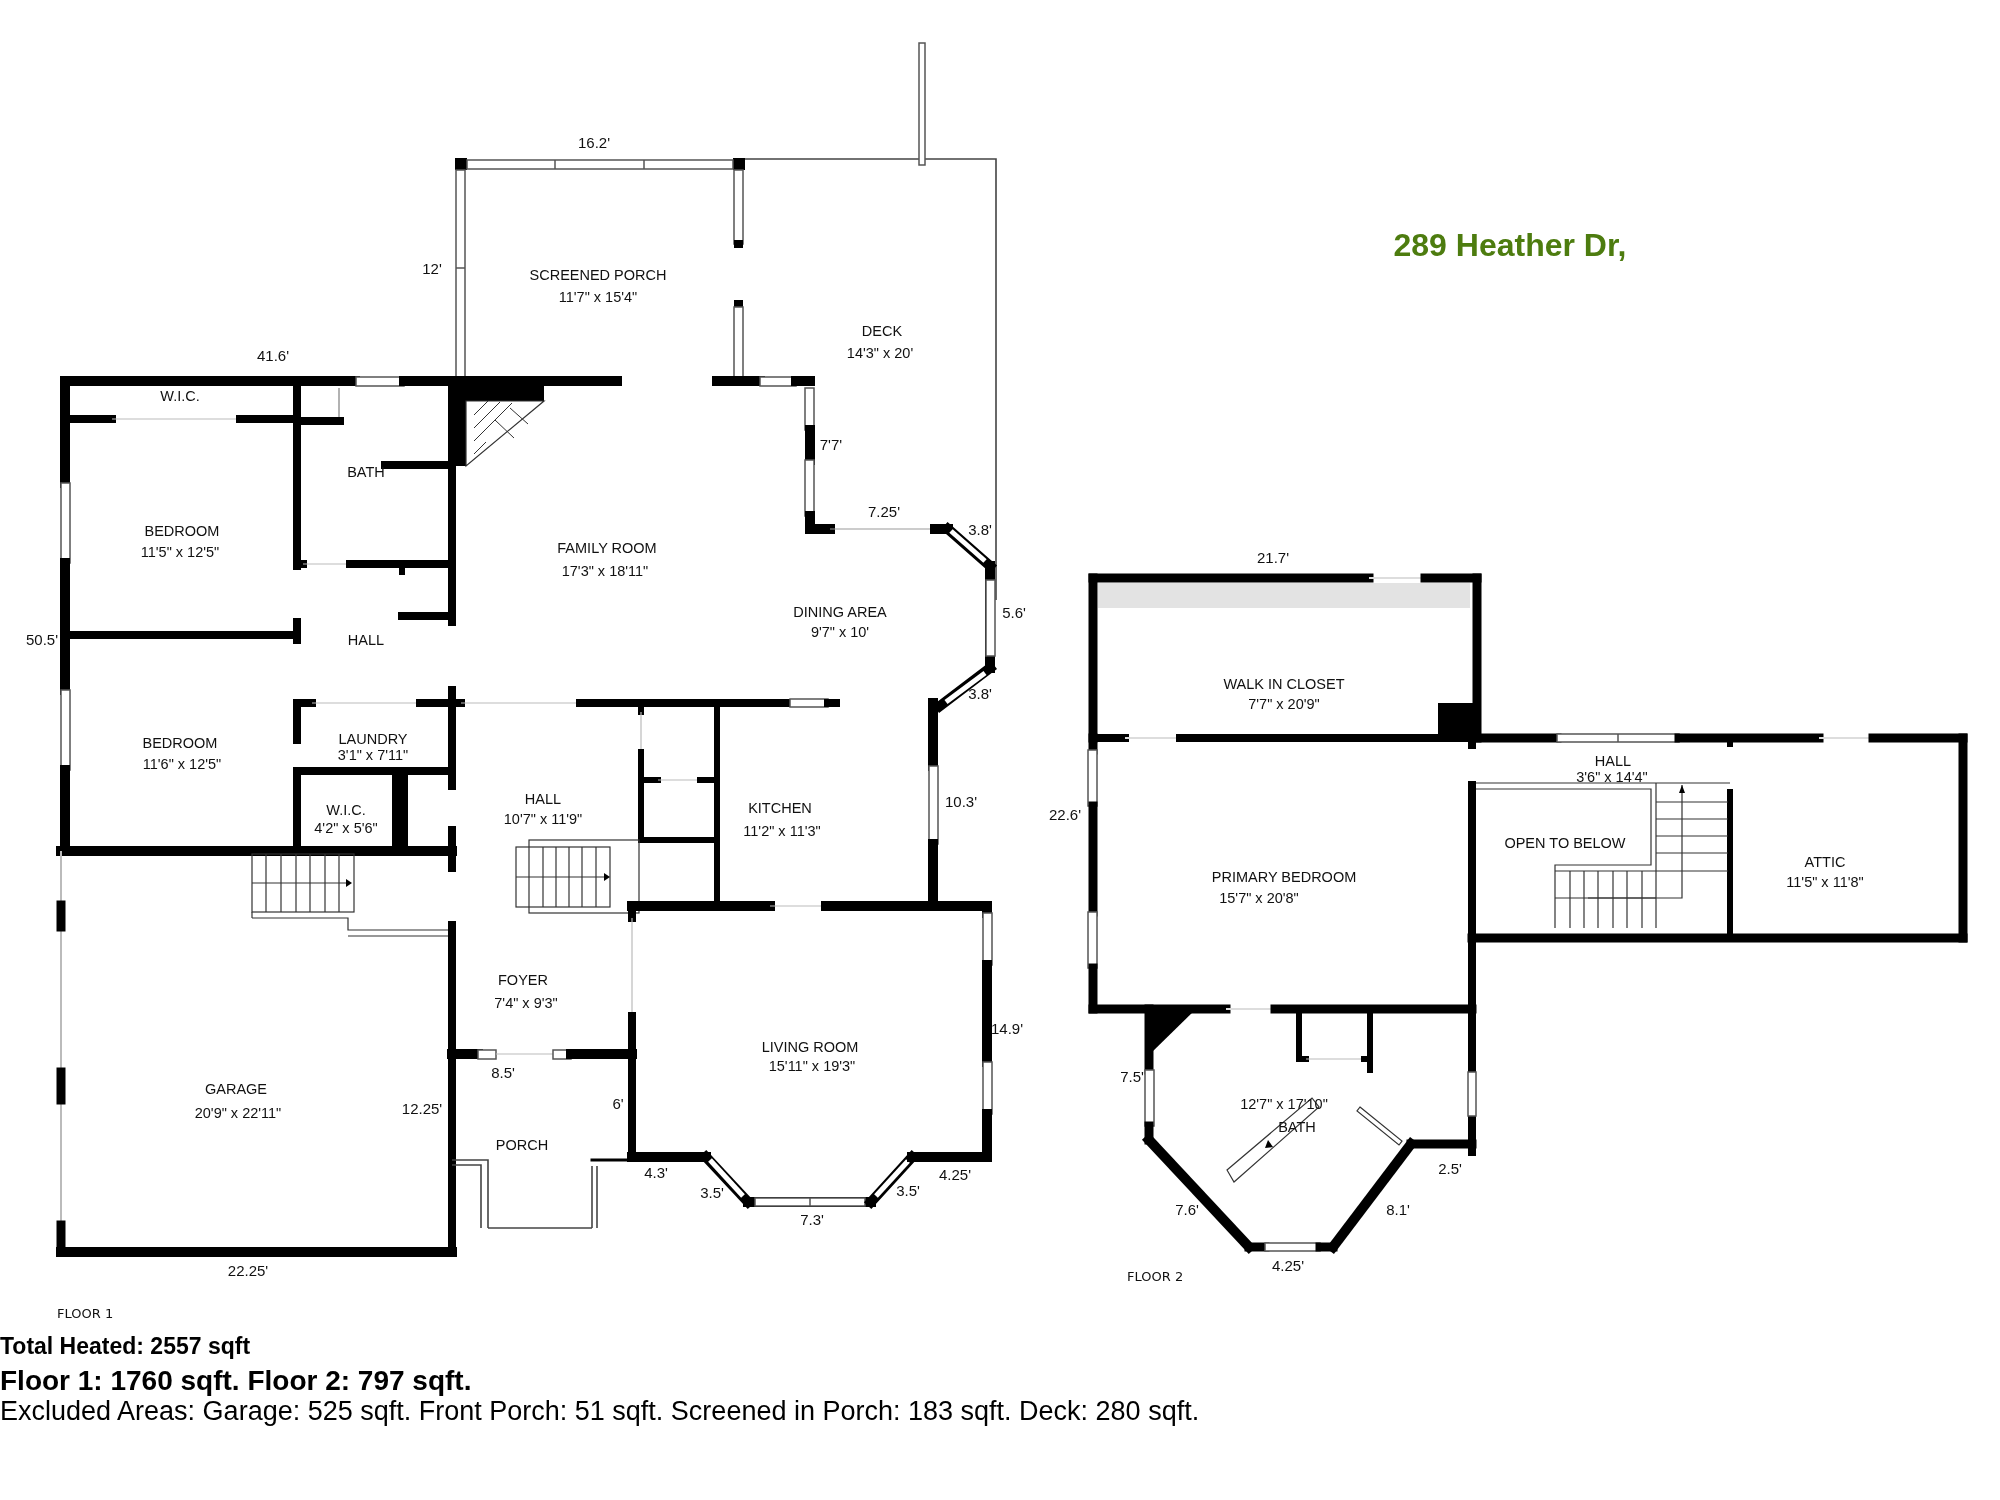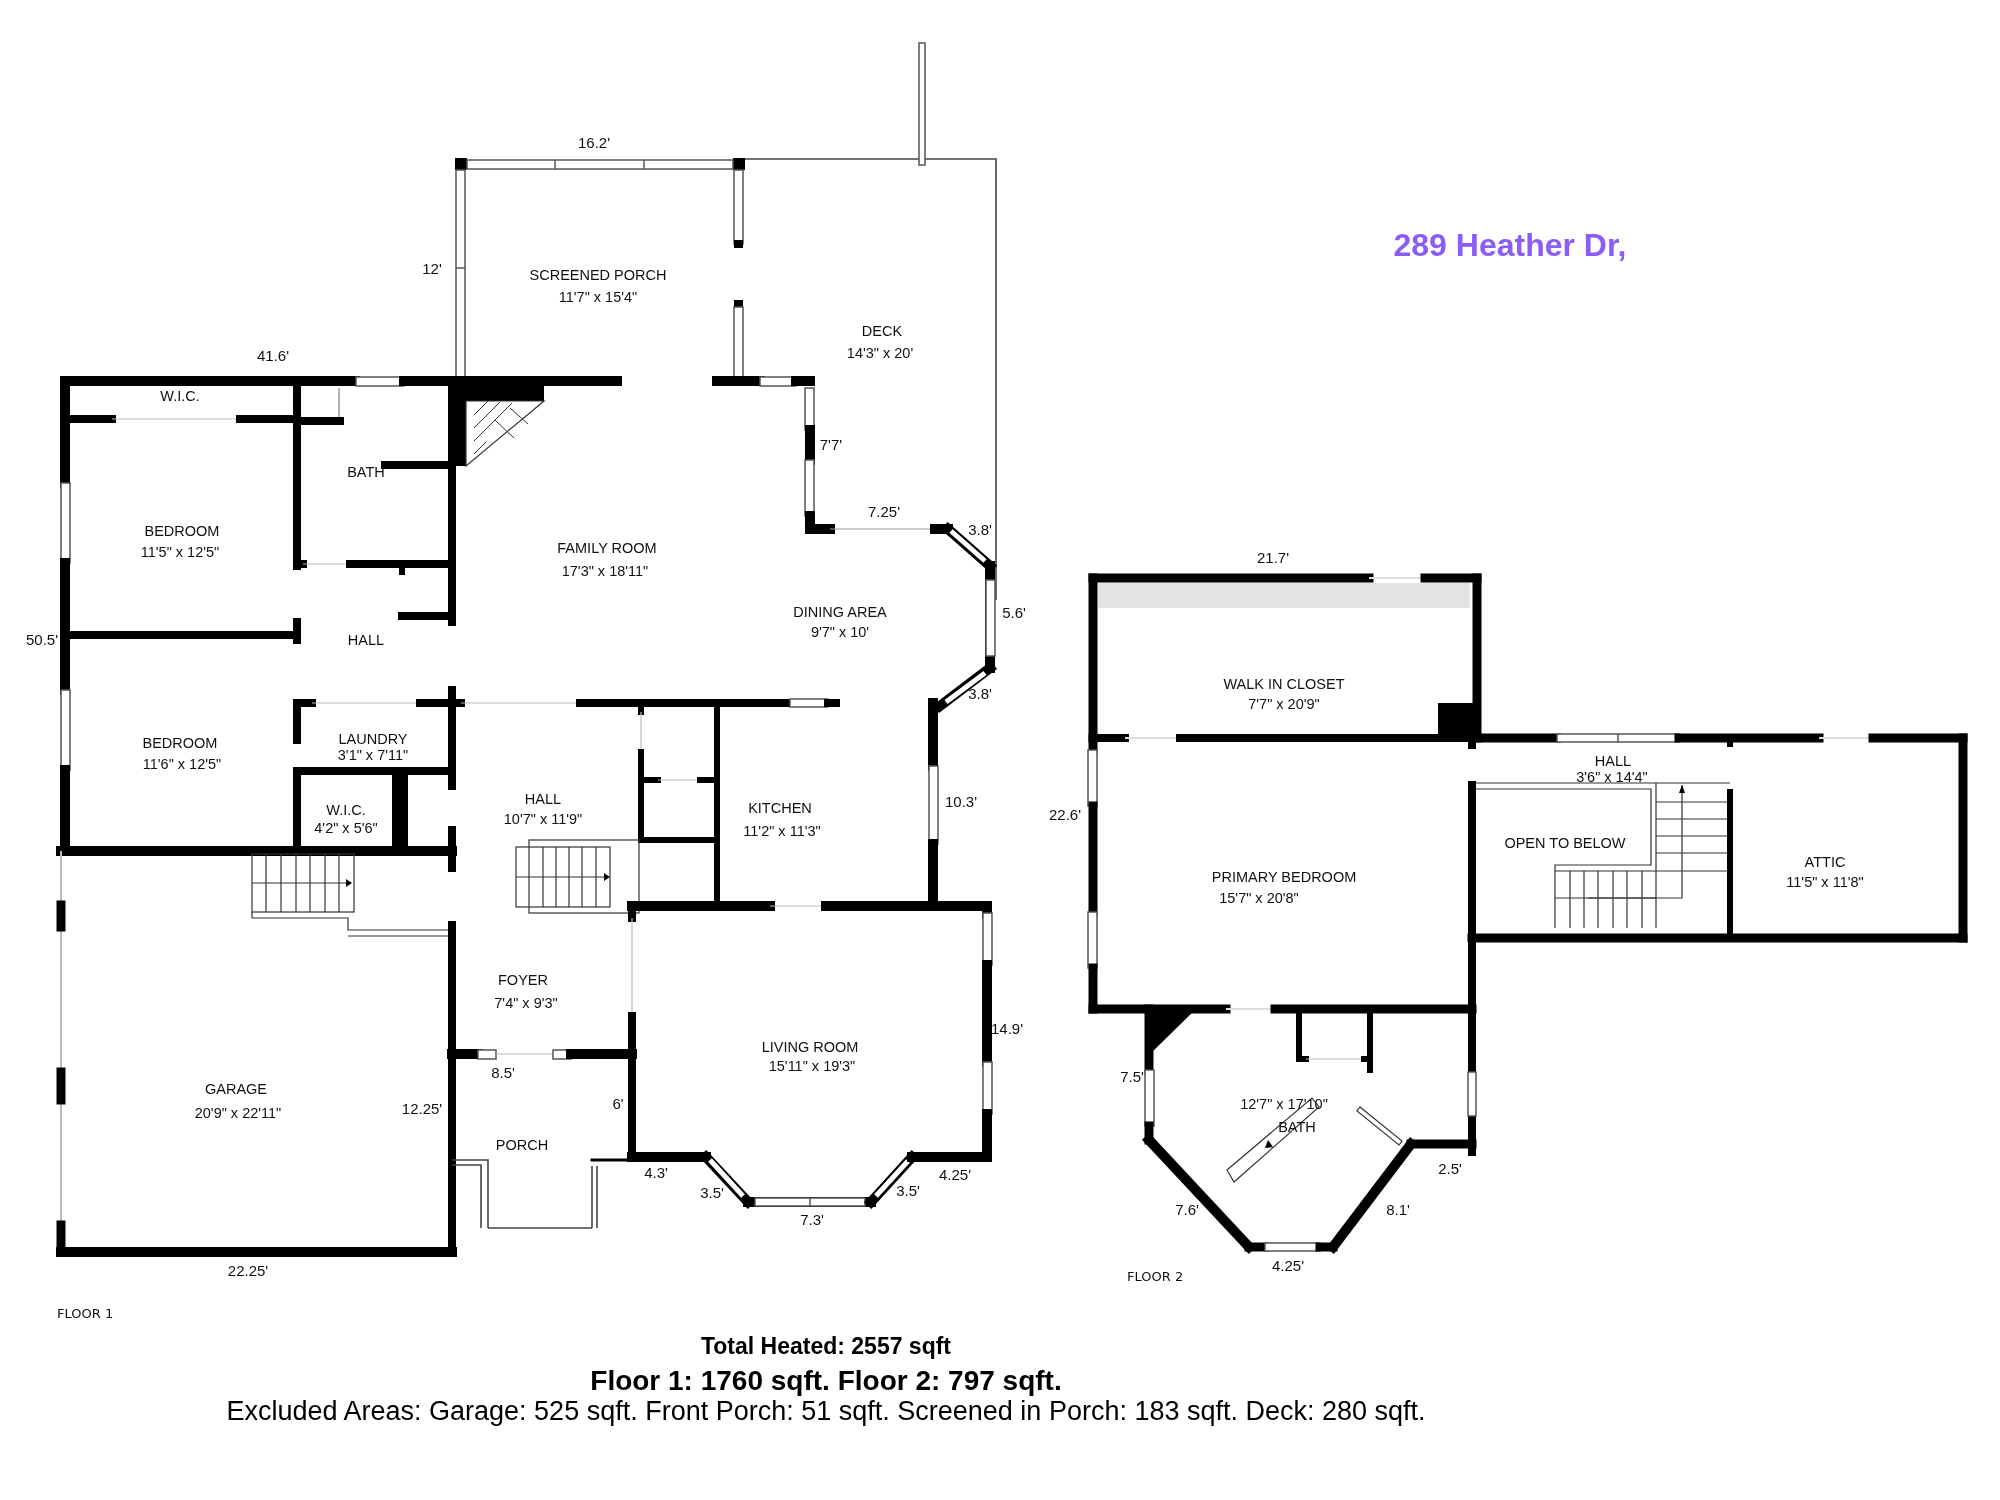--- a/index.html
+++ b/index.html
@@ -4,22 +4,22 @@
 <style>
   html, body { margin:0; padding:0; background:#ffffff; }
   body { width:2000px; height:1500px; position:relative; overflow:hidden; font-family:"Liberation Sans", sans-serif; color:#111; }
   svg#plan { position:absolute; left:0; top:0; }
   .wall { stroke:#000; stroke-linecap:square; fill:none; }
   .thin { stroke:#444; stroke-width:1.6; fill:none; }
   .win { fill:#fff; stroke:#555; stroke-width:1.5; }
   .room-label { font-family:"Liberation Sans", sans-serif; font-size:14.5px; fill:#111; text-anchor:middle; }
   .dim { font-family:"Liberation Sans", sans-serif; font-size:15px; fill:#111; text-anchor:middle; }
   .floor-label { font-family:"DejaVu Sans", sans-serif; font-size:13px; fill:#111; }
-  .address { position:absolute; left:1300px; top:222px; width:420px; text-align:center; font-weight:bold; font-size:32px; line-height:47px; color:#8b5cf6; }
-  .footer { position:absolute; left:0; width:1652px; text-align:center; color:#000; }
+  .address { position:absolute; left:1300px; top:222px; width:420px; text-align:center; font-weight:bold; font-size:32px; line-height:47px; color:#4d7c0f; }
+  .footer { position:absolute; left:0; width:1652px; color:#000; }
   .f1 { top:1333px; font-size:23px; font-weight:bold; }
   .f2 { top:1365px; font-size:28px; font-weight:bold; }
   .f3 { top:1396px; font-size:27px; }
   .copyright { position:absolute; left:2px; top:1509px; font-size:40px; color:#fff; -webkit-text-stroke:1.4px #333; letter-spacing:1px; font-family:"DejaVu Sans", sans-serif; font-weight:700; }
 </style>
 </head>
 <body>
 
 <svg id="plan" width="2000" height="1500" viewBox="0 0 2000 1500" xmlns="http://www.w3.org/2000/svg">
 

